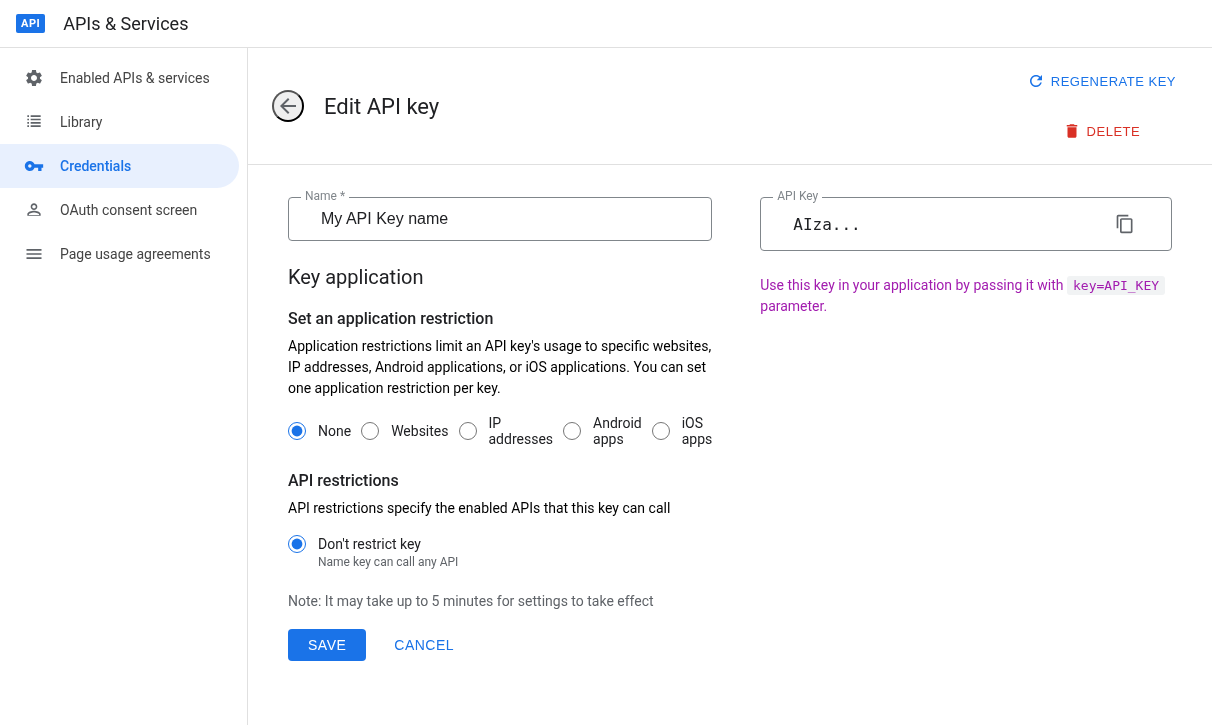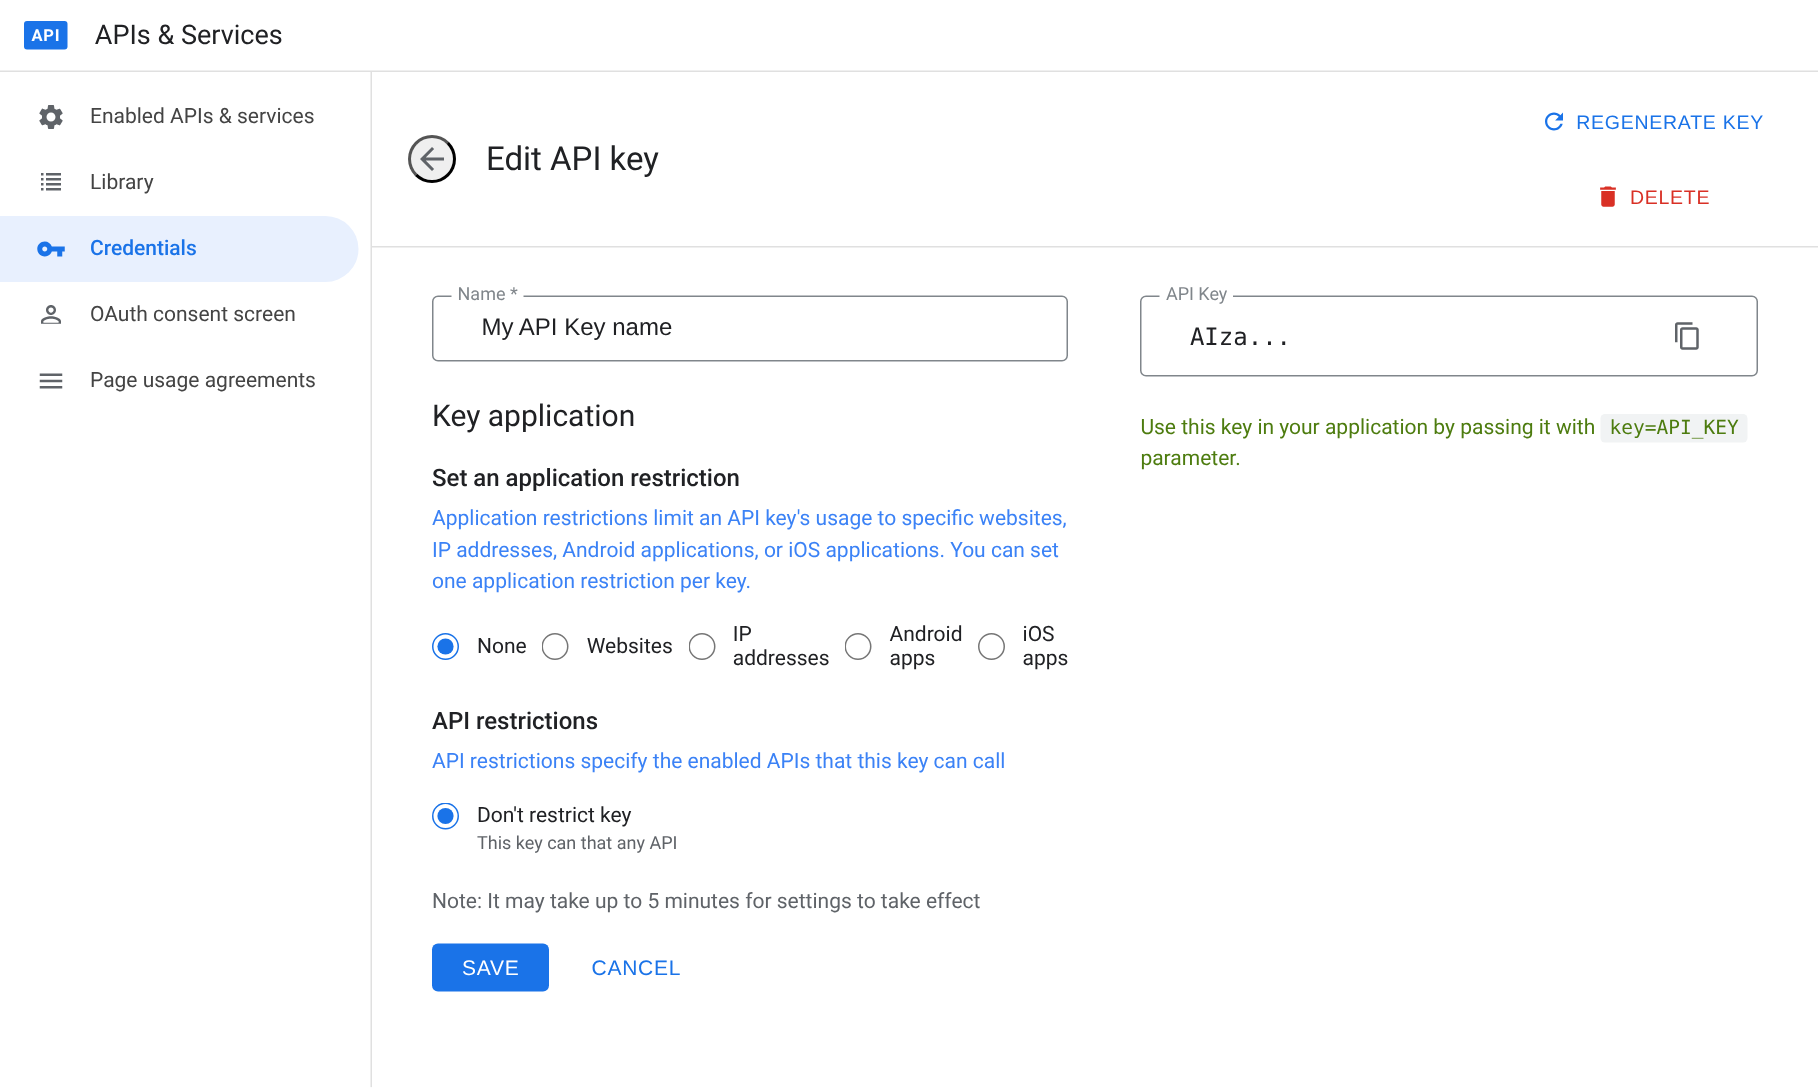--- a/index.html
+++ b/index.html
@@ -194,21 +194,21 @@
       align-items: center;
       justify-content: center;
       padding: 4px;
       border-radius: 4px;
       border: none;
       background: none;
     }
 
     .api-key-hint {
       font-size: 14px;
-      color: #4d7c0f;
+      color: #a21caf;
       margin-top: 12px;
       line-height: 1.5;
     }
     .api-key-hint code {
       background: #f1f3f4;
       padding: 2px 6px;
       border-radius: 3px;
       font-family: monospace;
       font-size: 13px;
     }
@@ -221,21 +221,21 @@
       margin-bottom: 20px;
     }
     .subsection-title {
       font-size: 16px;
       font-weight: 500;
       color: #202124;
       margin-bottom: 8px;
     }
     .subsection-desc {
       font-size: 14px;
-      color: #3b82f6;
+      color: #000000;
       line-height: 1.5;
       margin-bottom: 16px;
     }
     .radio-group {
       display: flex;
       gap: 10px;
       margin-bottom: 24px;
     }
     .radio-item {
       display: flex;
@@ -420,21 +420,21 @@
 
         <div>
           <h3 class="subsection-title">API restrictions</h3>
           <p class="subsection-desc">API restrictions specify the enabled APIs that this key can call</p>
           <div class="radio-group">
             <div>
               <label class="radio-item">
                 <input type="radio" name="api-restriction" checked="" style="">
                 <span class="radio-label">Don't restrict key</span>
               </label>
-              <div class="radio-sublabel">This key can that any API</div>
+              <div class="radio-sublabel">Name key can call any API</div>
             </div>
           </div>
         </div>
 
         <p class="note-text">Note: It may take up to 5 minutes for settings to take effect</p>
 
         <div class="action-buttons">
           <button class="btn-save">SAVE</button>
           <button class="btn-cancel">CANCEL</button>
         </div>

